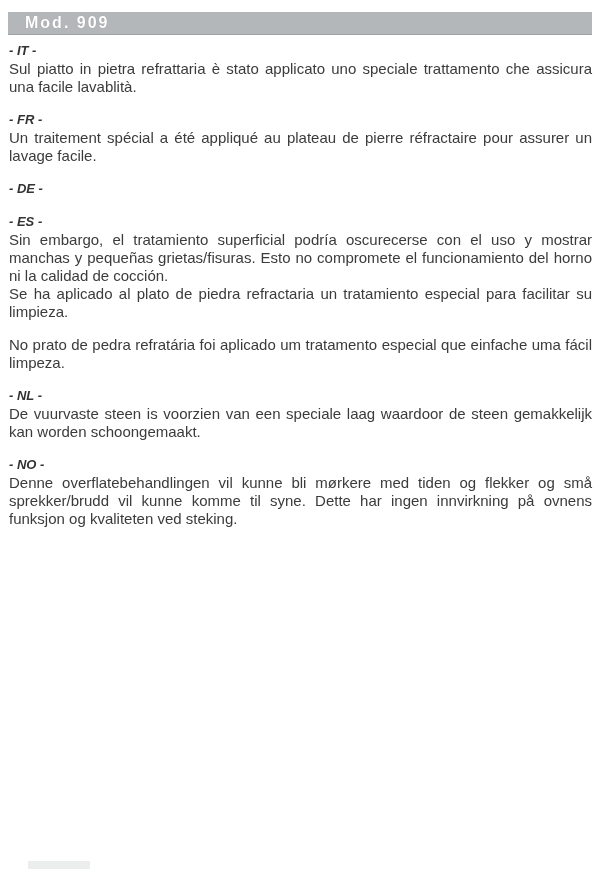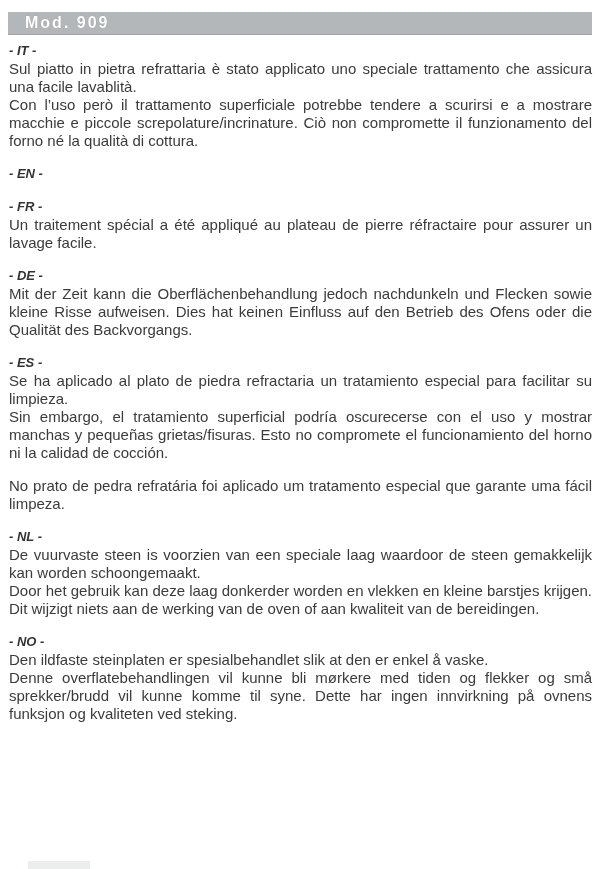--- a/index.html
+++ b/index.html
@@ -77,56 +77,51 @@
 
   <div class="header-bar">
     <span class="header-title">Mod. 909</span>
   </div>
 
   <div class="content">
 
     <div class="lang-section">
       <div class="lang-label">- IT -</div>
       <p class="lang-paragraph">Sul piatto in pietra refrattaria è stato applicato uno speciale trattamento che assicura una facile lavablità.</p>
-      <p class="lang-paragraph">Con l’uso però il trattamento superficiale potrebbe tendere a scurirsi e a mostrare macchie e piccole screpolature/incrinature. Ciò non compromette il funzionamento del forno né la qualità di cottura.</p>
     </div>
 
     <div class="lang-section">
-      <div class="lang-label">- EN -</div>
     </div>
 
     <div class="lang-section">
       <div class="lang-label">- FR -</div>
       <p class="lang-paragraph">Un traitement spécial a été appliqué au plateau de pierre réfractaire pour assurer un lavage facile.</p>
     </div>
 
     <div class="lang-section">
       <div class="lang-label">- DE -</div>
-      <p class="lang-paragraph">Mit der Zeit kann die Oberflächenbehandlung jedoch nachdunkeln und Flecken sowie kleine Risse aufweisen. Dies hat keinen Einfluss auf den Betrieb des Ofens oder die Qualität des Backvorgangs.</p>
     </div>
 
     <div class="lang-section">
       <div class="lang-label">- ES -</div>
+      <p class="lang-paragraph">Sin embargo, el tratamiento superficial podría oscurecerse con el uso y mostrar manchas y pequeñas grietas/fisuras. Esto no compromete el funcionamiento del horno ni la calidad de cocción.</p>
       <p class="lang-paragraph">Se ha aplicado al plato de piedra refractaria un tratamiento especial para facilitar su limpieza.</p>
-      <p class="lang-paragraph">Sin embargo, el tratamiento superficial podría oscurecerse con el uso y mostrar manchas y pequeñas grietas/fisuras. Esto no compromete el funcionamiento del horno ni la calidad de cocción.</p>
     </div>
 
     <div class="lang-section">
-      <p class="lang-paragraph">No prato de pedra refratária foi aplicado um tratamento especial que garante uma fácil limpeza.</p>
+      <p class="lang-paragraph">No prato de pedra refratária foi aplicado um tratamento especial que einfache uma fácil limpeza.</p>
     </div>
 
     <div class="lang-section">
       <div class="lang-label">- NL -</div>
       <p class="lang-paragraph">De vuurvaste steen is voorzien van een speciale laag waardoor de steen gemakkelijk kan worden schoongemaakt.</p>
-      <p class="lang-paragraph">Door het gebruik kan deze laag donkerder worden en vlekken en kleine barstjes krijgen. Dit wijzigt niets aan de werking van de oven of aan kwaliteit van de bereidingen.</p>
     </div>
 
     <div class="lang-section">
       <div class="lang-label">- NO -</div>
-      <p class="lang-paragraph">Den ildfaste steinplaten er spesialbehandlet slik at den er enkel å vaske.</p>
       <p class="lang-paragraph">Denne overflatebehandlingen vil kunne bli mørkere med tiden og flekker og små sprekker/brudd vil kunne komme til syne. Dette har ingen innvirkning på ovnens funksjon og kvaliteten ved steking.</p>
     </div>
 
   </div>
 
   <div class="bottom-artifact"></div>
 
 </div>
 
 </body></html>

